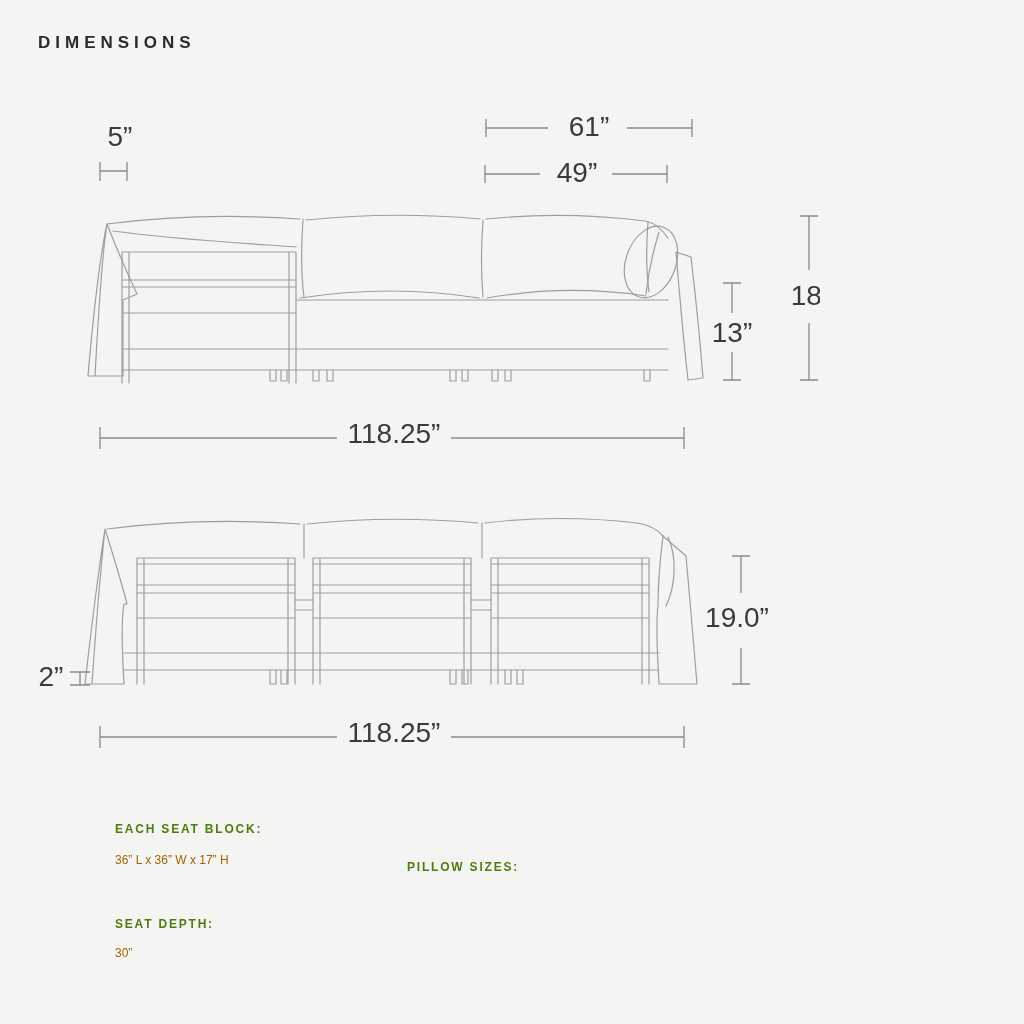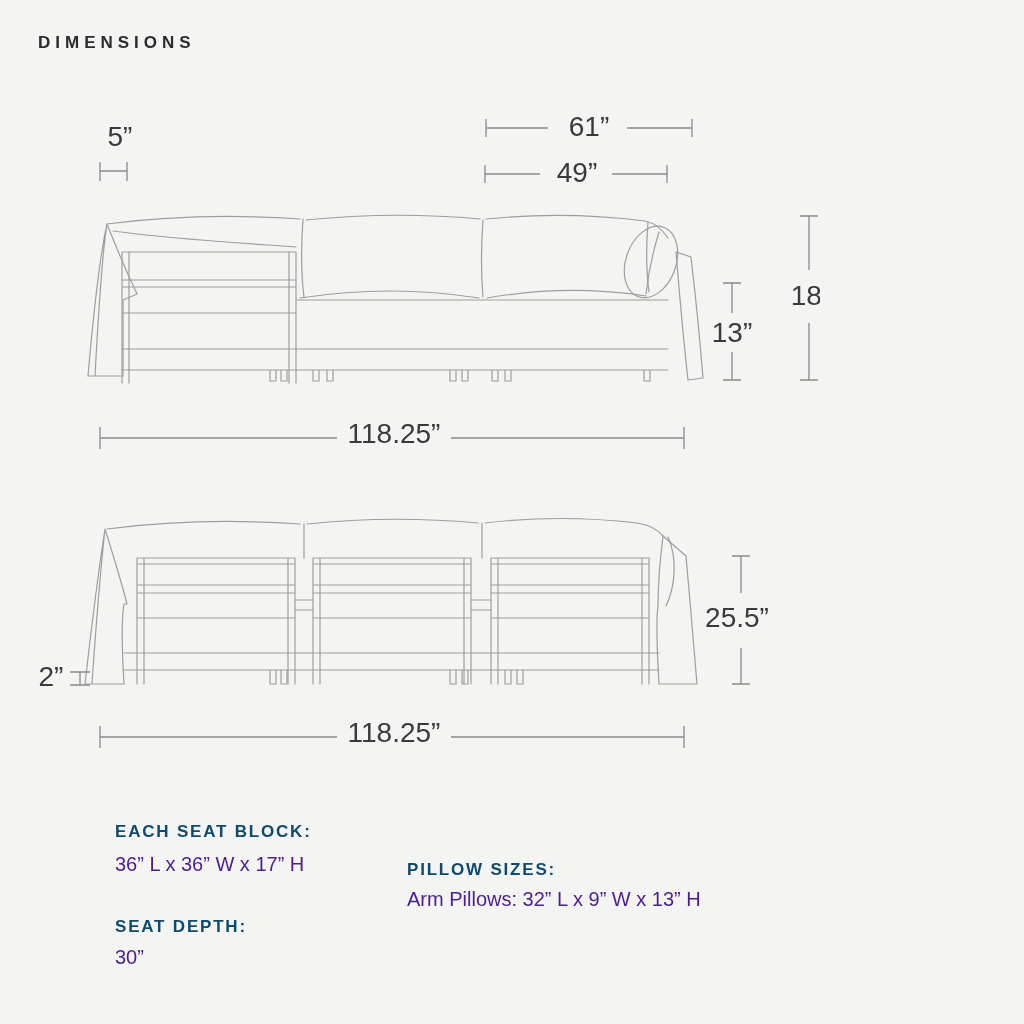--- a/index.html
+++ b/index.html
@@ -10,22 +10,22 @@
   .page-title{
     position:absolute;left:38px;top:33px;
     font-size:17px;font-weight:bold;letter-spacing:5px;color:#2b2b2b;
   }
   svg{position:absolute;left:0;top:0;}
   .dim-label{
     position:absolute;transform:translate(-50%,-50%);
     font-size:28px;color:#3a3a3a;white-space:nowrap;
   }
   .spec{position:absolute;white-space:nowrap;}
-  .spec-heading{font-size:17px;font-weight:bold;letter-spacing:1.8px;color:#0c4a6e;}
-  .spec-value{font-size:20px;color:#4c1d95;}
+  .spec-heading{font-size:12px;font-weight:bold;letter-spacing:1.8px;color:#4d7c0f;}
+  .spec-value{font-size:12px;color:#a16207;}
 </style>
 </head>
 <body>
 
 <div class="canvas">
 
   <div class="page-title">DIMENSIONS</div>
 
   <svg width="1024" height="1024" viewBox="0 0 1024 1024">
 
@@ -103,25 +103,24 @@
       <path d="M100 737 H337 M451 737 H684 M100 726 V748 M684 726 V748"></path>
     </g>
   </svg>
 
   <div class="dim-label" style="left:120px;top:137px">5”</div>
   <div class="dim-label" style="left:589px;top:127px">61”</div>
   <div class="dim-label" style="left:577px;top:173px">49”</div>
   <div class="dim-label" style="left:811px;top:296px">18”</div>
   <div class="dim-label" style="left:732px;top:333px">13”</div>
   <div class="dim-label" style="left:394px;top:434px">118.25”</div>
-  <div class="dim-label" style="left:737px;top:618px">25.5”</div>
+  <div class="dim-label" style="left:737px;top:618px">19.0”</div>
   <div class="dim-label" style="left:51px;top:677px">2”</div>
   <div class="dim-label" style="left:394px;top:733px">118.25”</div>
 
   <div class="spec spec-heading" style="left:115px;top:822px">EACH SEAT BLOCK:</div>
   <div class="spec spec-value" style="left:115px;top:853px">36” L x 36” W x 17” H</div>
   <div class="spec spec-heading" style="left:115px;top:917px">SEAT DEPTH:</div>
   <div class="spec spec-value" style="left:115px;top:946px">30”</div>
 
   <div class="spec spec-heading" style="left:407px;top:860px">PILLOW SIZES:</div>
-  <div class="spec spec-value" style="left:407px;top:888px">Arm Pillows: 32” L x 9” W x 13” H</div>
 
 </div>
 
 </body></html>

